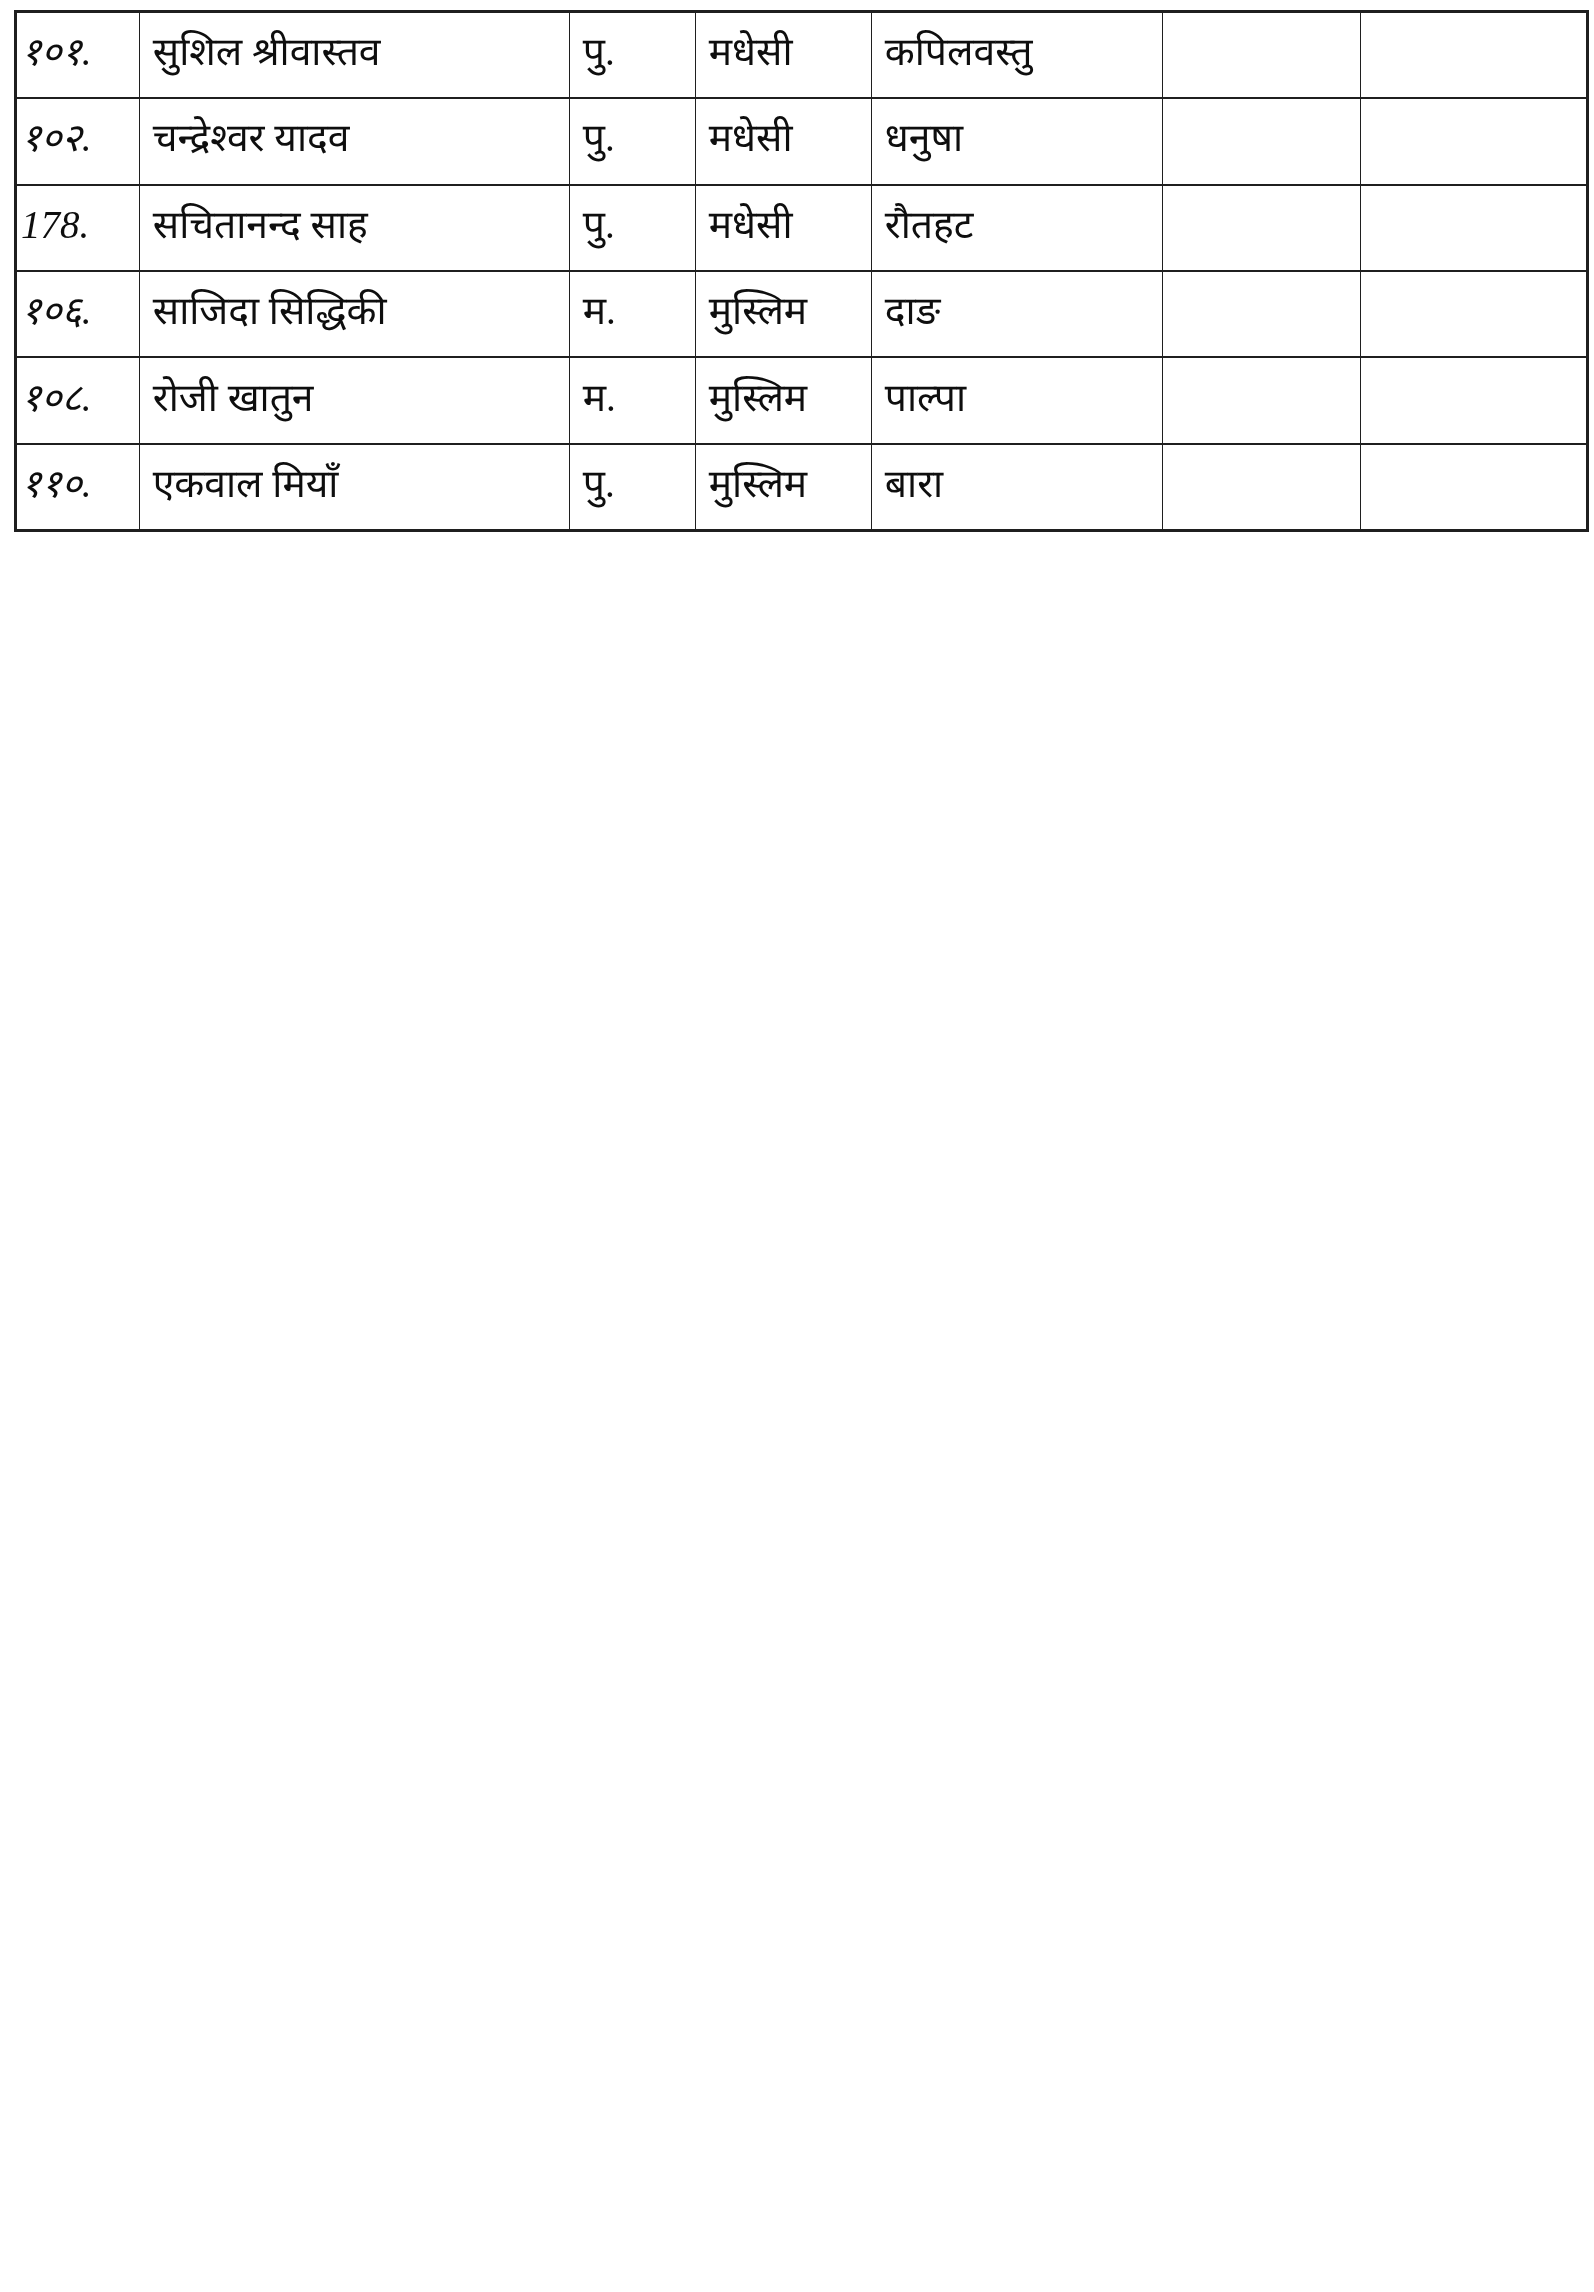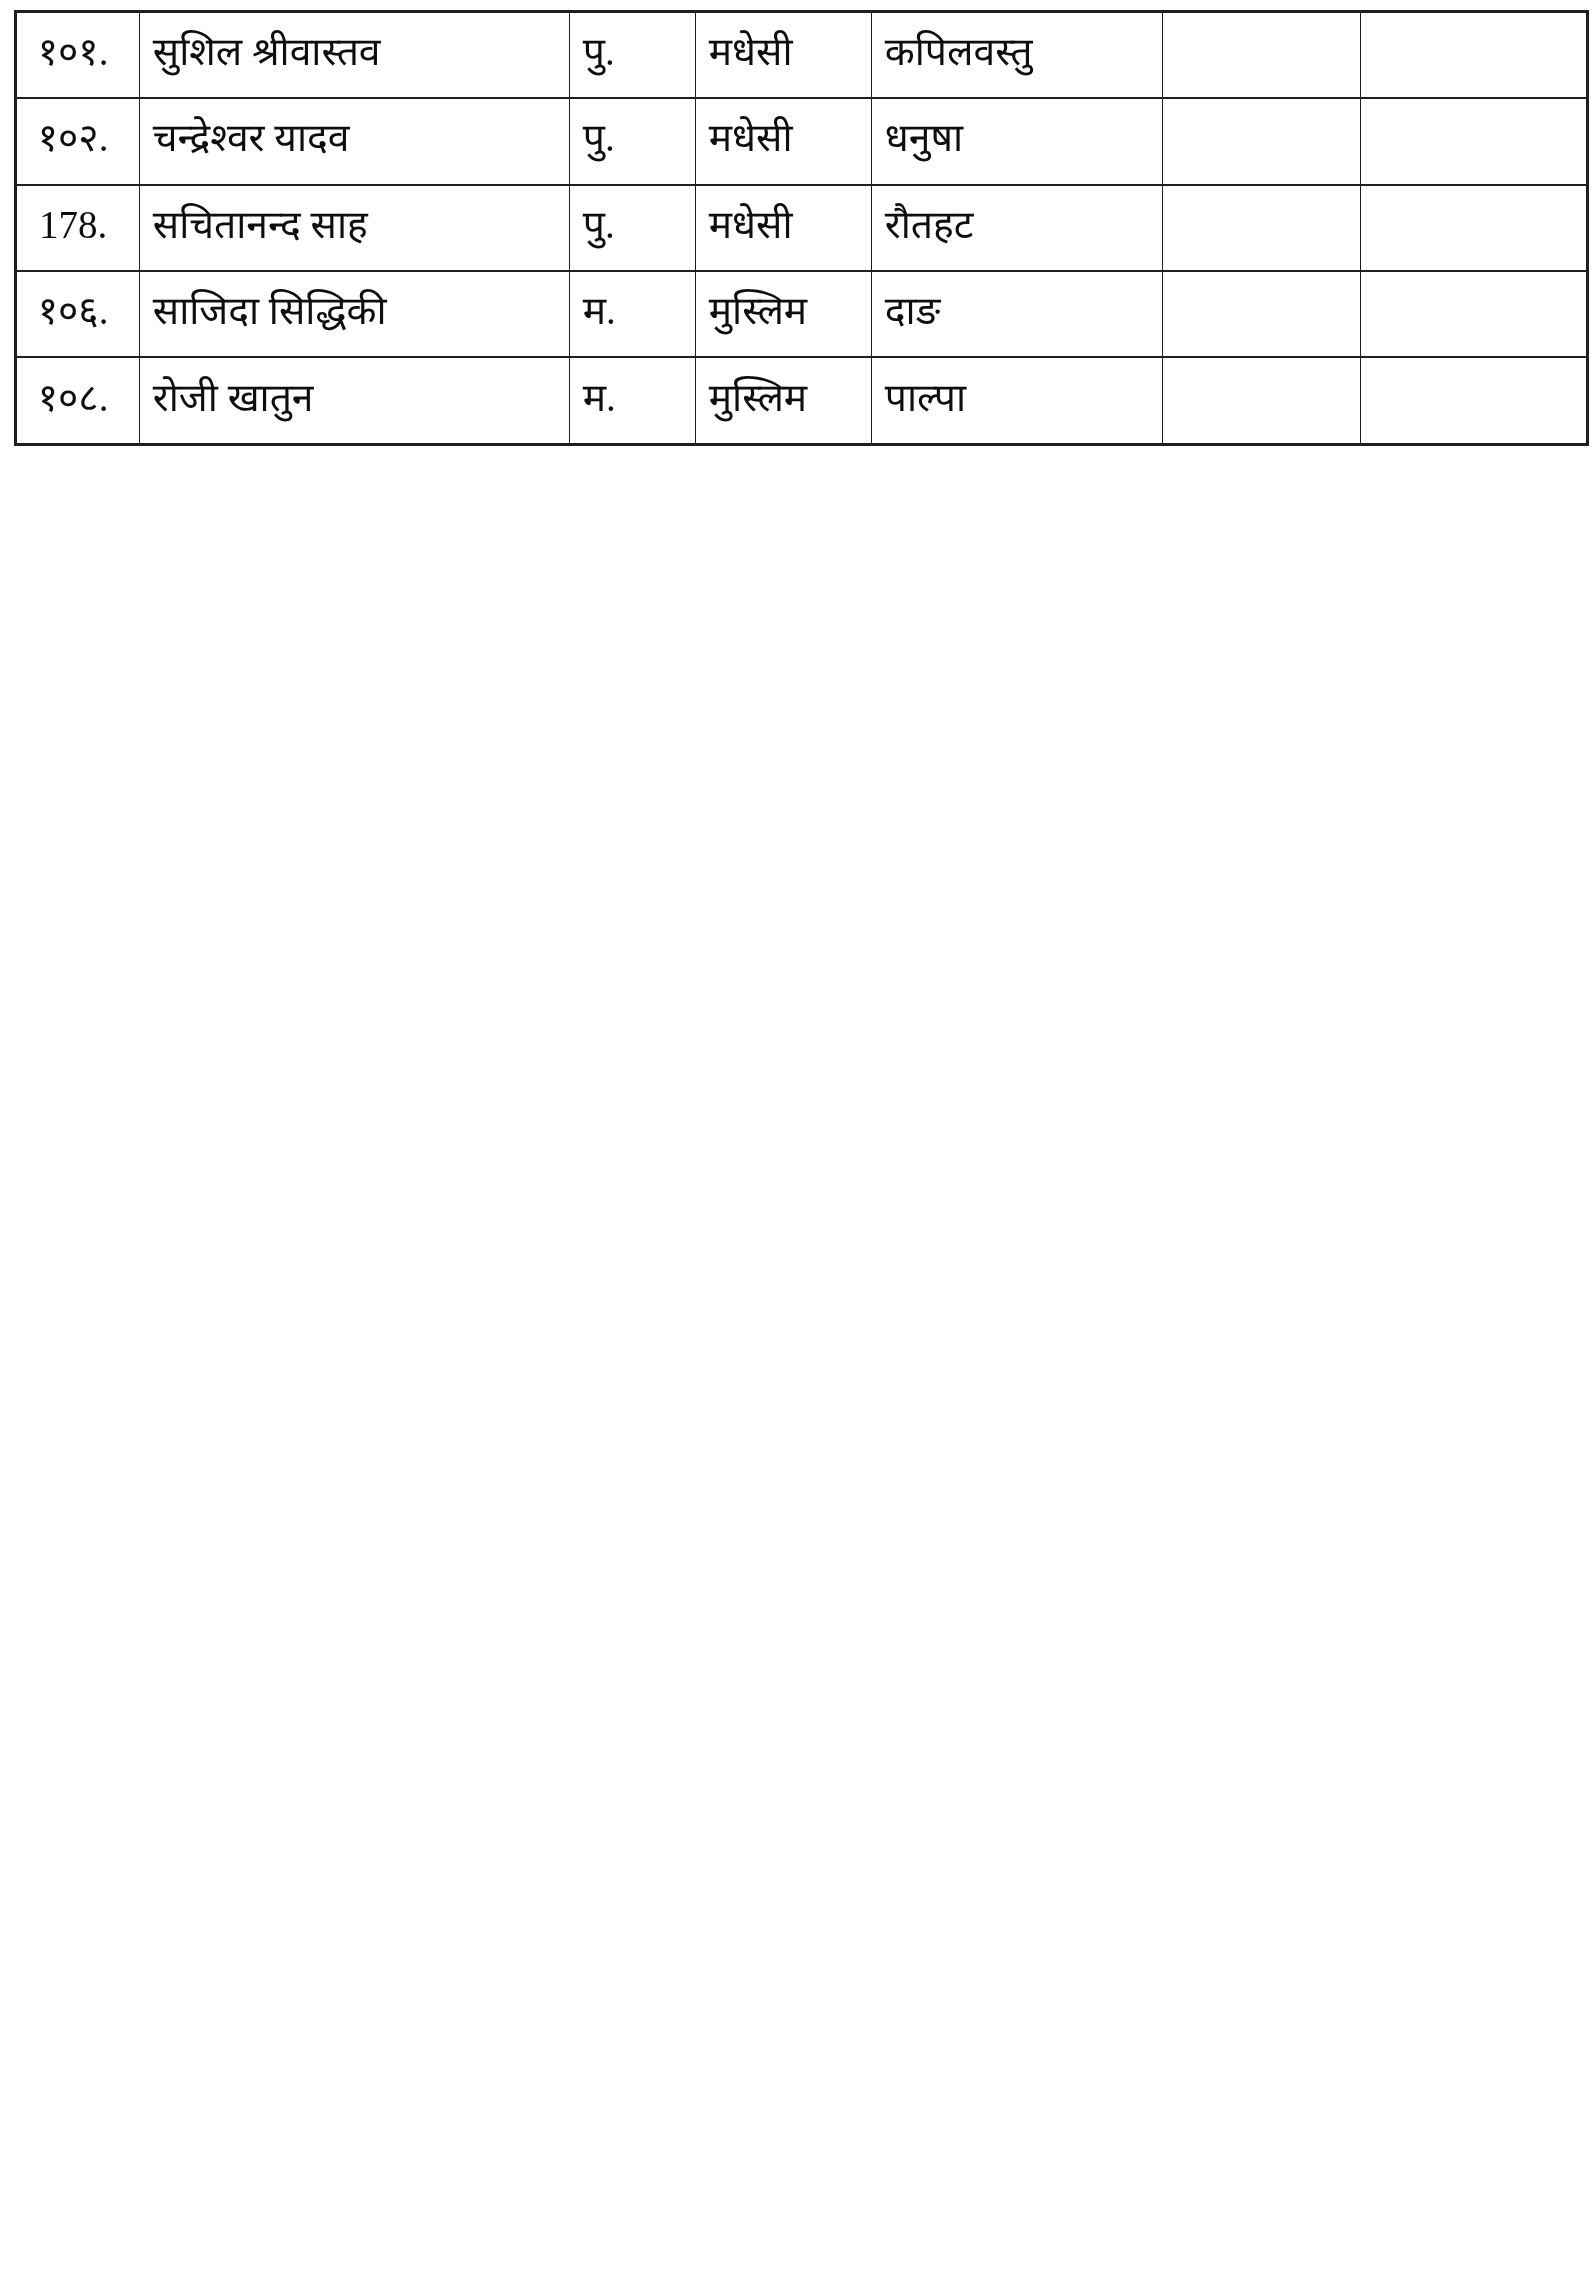--- a/index.html
+++ b/index.html
@@ -39,23 +39,24 @@
     height: 79px;
     font-size: 39px;
     line-height: 1.1;
     vertical-align: middle;
     padding: 0 5.4px 5.4px 12.5px;
     overflow: hidden;
     white-space: nowrap;
     background: #ffffff;
   }
   table.roster td.sn {
-    text-align: center;
+    text-align: left;
     padding-right: 14px;
     padding-left: 3.6px;
+    font-style: italic;
   }
   .blank-space {
     position: absolute;
     left: 0;
     top: 842px;
     width: 1594px;
     height: 1451px;
     background: #ffffff;
   }
 </style>
@@ -112,17 +113,26 @@
       </tr>
       <tr>
         <td class="sn">१०८.</td>
         <td>रोजी खातुन</td>
         <td>म.</td>
         <td>मुस्लिम</td>
         <td>पाल्पा</td>
         <td></td>
         <td></td>
       </tr>
+      <tr>
+        <td class="sn">११०.</td>
+        <td>एकवाल मियाँ</td>
+        <td>पु.</td>
+        <td>मुस्लिम</td>
+        <td>बारा</td>
+        <td></td>
+        <td></td>
+      </tr>
     </tbody>
   </table>
   <div class="blank-space"></div>
 </div>
 
 
 </body></html>

